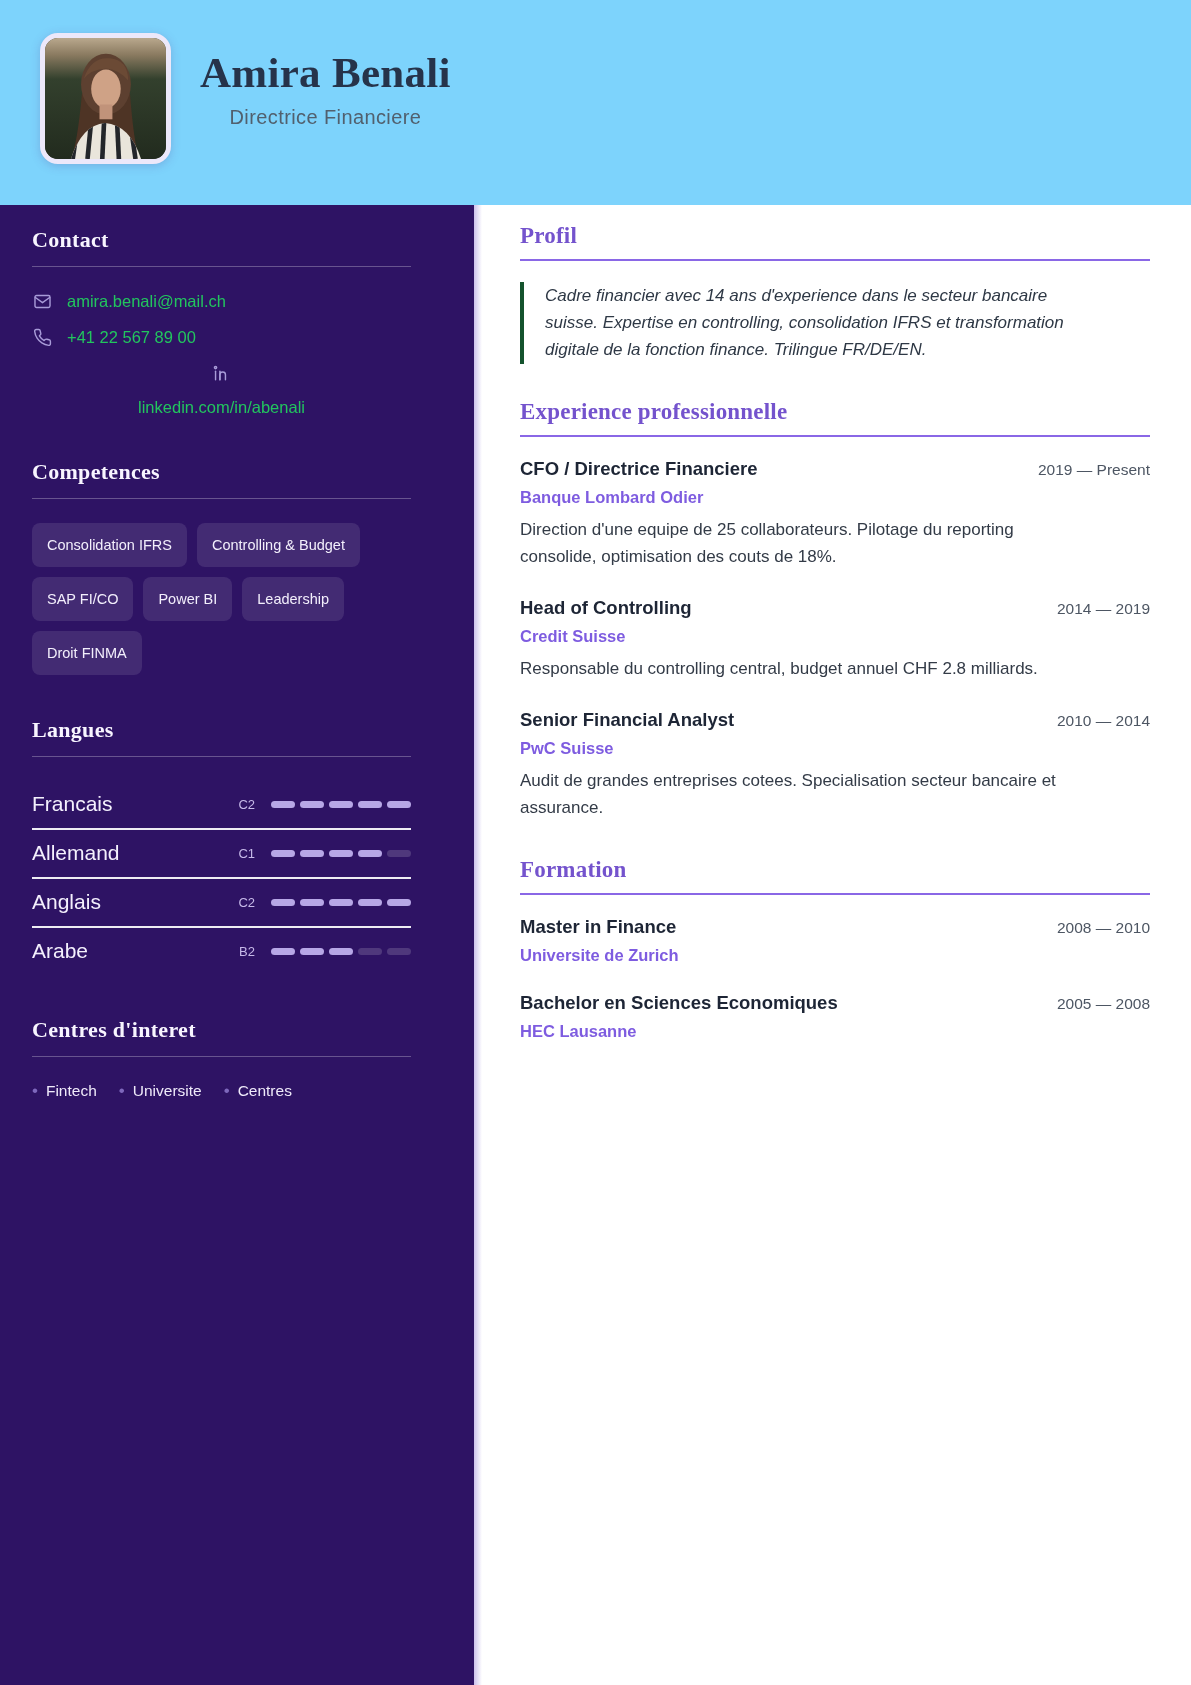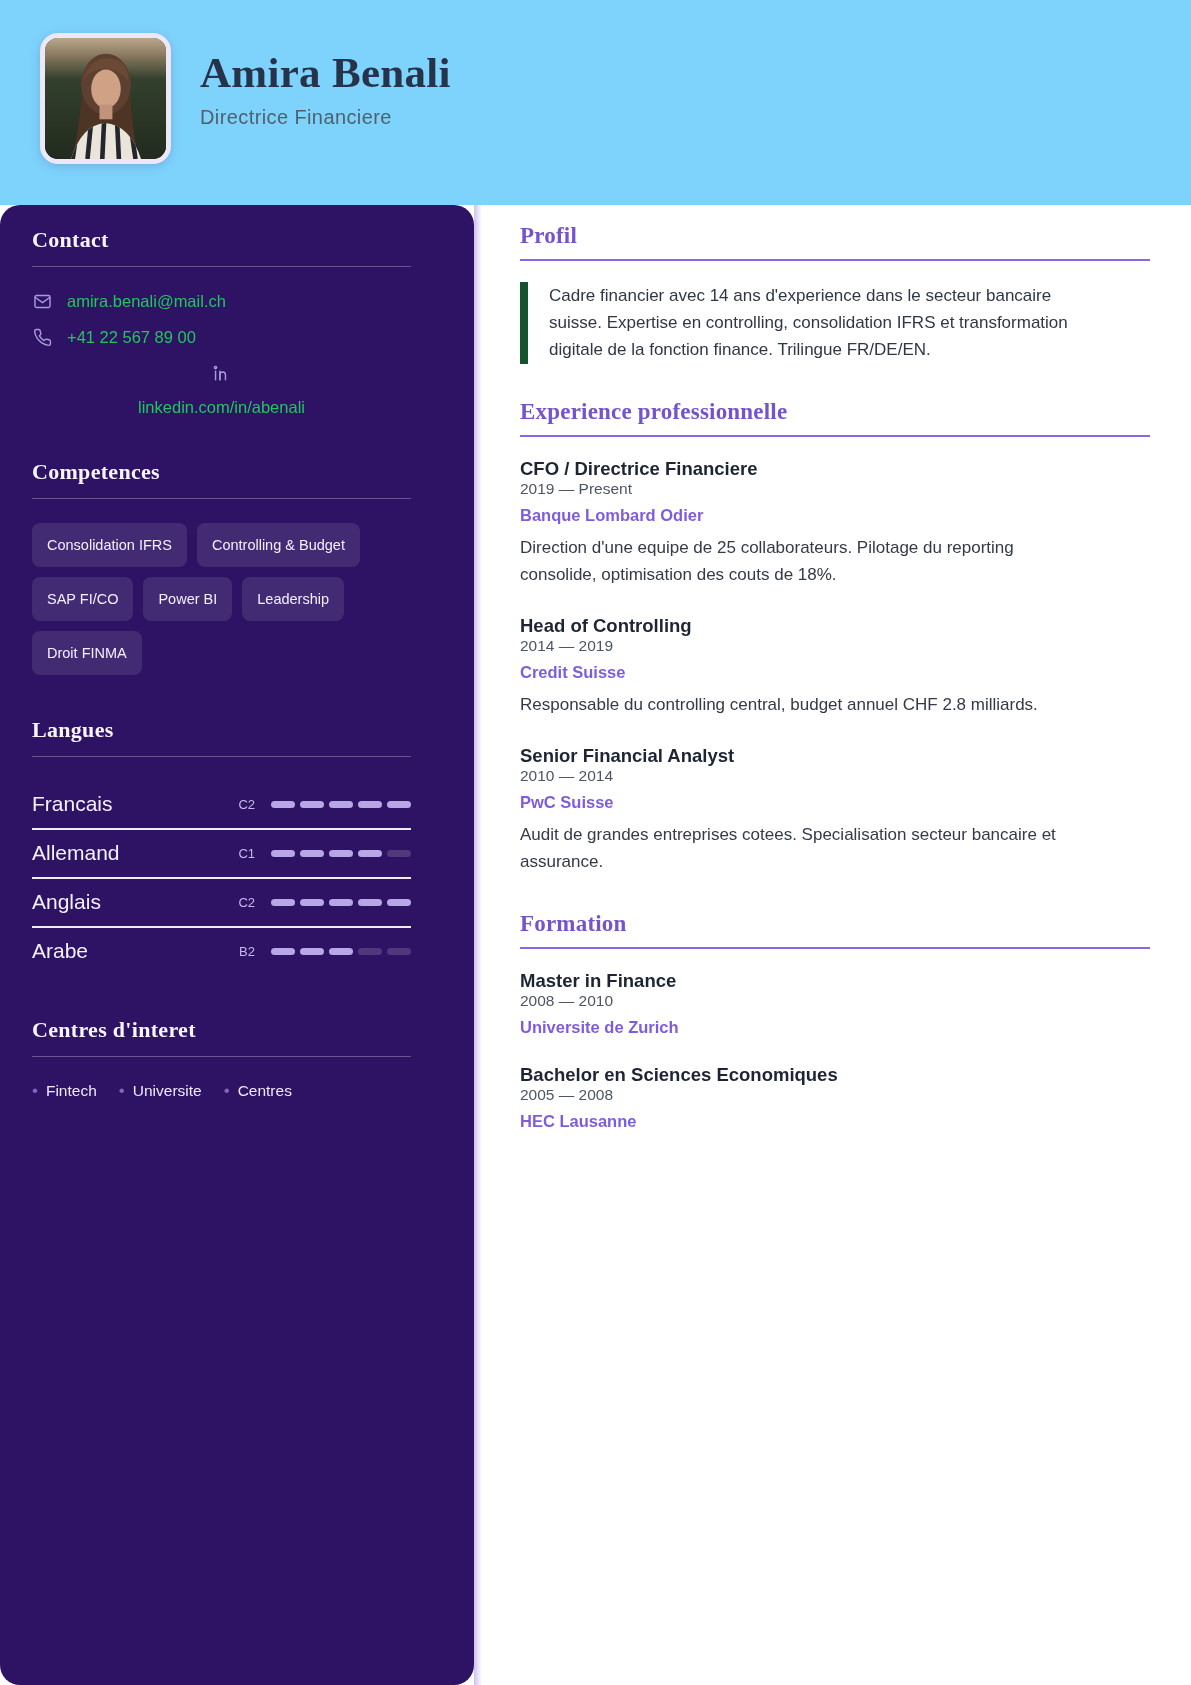--- a/index.html
+++ b/index.html
@@ -9,25 +9,25 @@
 
   
   .accent-strip { position:absolute; left:0; top:0; width:10px; height:205px; background:#2e1364; }
   .header { position:absolute; left:0; top:0; width:100%; height:205px; background:#7dd3fc; }
   .photo-wrap { position:absolute; left:40px; top:33px; width:131px; height:131px; border-radius:18px;
                 border:5px solid #ece8fa; overflow:hidden; box-shadow:0 2px 10px rgba(90,70,150,0.25); background:#3a4632; }
   .photo-wrap svg { display:block; width:100%; height:100%; }
   .header-text { position:absolute; left:200px; top:50px; }
   .name { font-family:"Liberation Serif", serif; font-weight:700; font-size:43px; line-height:1.05;
           color:#26334a; letter-spacing:0.3px; margin:0; }
-  .subtitle { font-size:20px; color:#51606e; margin-top:11px; letter-spacing:0.4px; }
+  .subtitle { font-size:20px; color:#51606e; margin-top:11px; letter-spacing:0.4px;text-align:center; }
 
   
   .sidebar { position:absolute; left:0; top:205px; width:474px; height:1480px; background:#2e1364;
-             color:#f2eefb; padding:22px 63px 40px 32px;border-radius:20px; }
+             color:#f2eefb; padding:22px 63px 40px 32px; }
   .sidebar-edge { position:absolute; left:474px; top:205px; width:8px; height:1480px;
                   background:linear-gradient(to right, #cdc2ec, rgba(255,255,255,0)); }
   .side-section { margin-bottom:42px; }
   .side-heading { font-family:"Liberation Serif", serif; font-size:22px; font-weight:700;
                   color:#f8f5ff; margin:0 0 13px 0; letter-spacing:0.3px; }
   .side-divider { height:1px; background:rgba(255,255,255,0.28); margin-bottom:24px; }
 
   .contact-row { display:flex; align-items:center; gap:15px; margin-bottom:16px; font-size:16.5px; color:#22c55e; }
   .contact-row:last-child { margin-bottom:0;flex-direction:column; }
   .c-icon { width:20px; height:20px; flex:0 0 20px; display:flex; align-items:center; justify-content:center; }
@@ -48,26 +48,26 @@
   .interest { display:flex; align-items:center; }
   .int-dot { color:#7e68bc; margin-right:8px; font-size:17px; }
 
   
   .main { position:absolute; left:482px; top:205px; width:709px; padding:18px 41px 0 38px; }
   .m-section { margin-bottom:35px; }
   .m-heading { font-family:"Liberation Serif", serif; font-size:23px; font-weight:700; color:#7453cd;
                margin:0 0 10px 0; letter-spacing:0.2px; }
   .m-underline { height:2px; background:#8a67e6; margin-bottom:21px; }
 
-  .quote { border-left:8px solid #14532d; padding-left:21px; font-size:17px;
+  .quote { border-left:4px solid #14532d; padding-left:21px; font-style:italic; font-size:17px;
            line-height:1.6; color:#2e3845; max-width:560px; }
 
   .job { margin-bottom:27px; }
   .job:last-child { margin-bottom:0; }
-  .job-head { display:flex; justify-content:space-between; align-items:baseline;flex-direction:column; }
+  .job-head { display:flex; justify-content:space-between; align-items:baseline; }
   .job-title { font-size:18.5px; font-weight:700; color:#1d2535; }
   .job-dates { font-size:15.5px; color:#4d5663; white-space:nowrap; }
   .job-company { font-size:16.5px; color:#7e5ce0; margin-top:8px;font-weight:bold; }
   .job-desc { font-size:17px; color:#333b47; line-height:1.6; margin-top:9px; max-width:572px; }
 </style>
 </head>
 <body>
 
 <div class="page">
 

